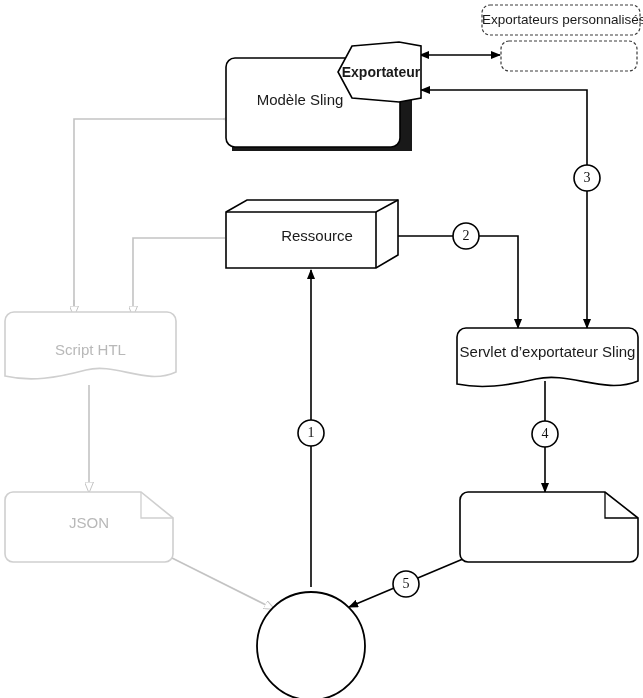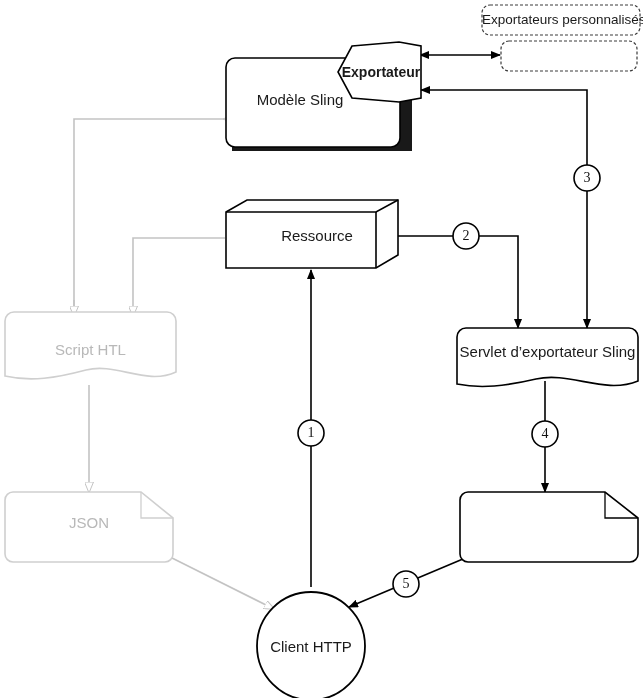--- a/index.html
+++ b/index.html
@@ -170,21 +170,20 @@
 
   <div class="node-label" style="left:226px; top:227px; width:150px;padding-left:16px;">Ressource</div>
 
   <div class="node-label muted" style="left:5px; top:341px; width:171px;">Script HTL</div>
 
   <div class="node-label" style="left:457px; top:343px; width:181px;">Servlet d’exportateur Sling</div>
 
   <div class="node-label muted" style="left:5px; top:514px; width:168px;">JSON</div>
 
 
-  <div class="node-label" style="left:257px; top:638px; width:108px;">Client HTTP</div>
 
   <div class="badge-label" style="left:303px; top:425px; width:16px;">1</div>
   <div class="badge-label" style="left:458px; top:228px; width:16px;">2</div>
   <div class="badge-label" style="left:579px; top:170px; width:16px;">3</div>
   <div class="badge-label" style="left:537px; top:426px; width:16px;">4</div>
   <div class="badge-label" style="left:398px; top:576px; width:16px;">5</div>
 
 </div>
 
 </body></html>

